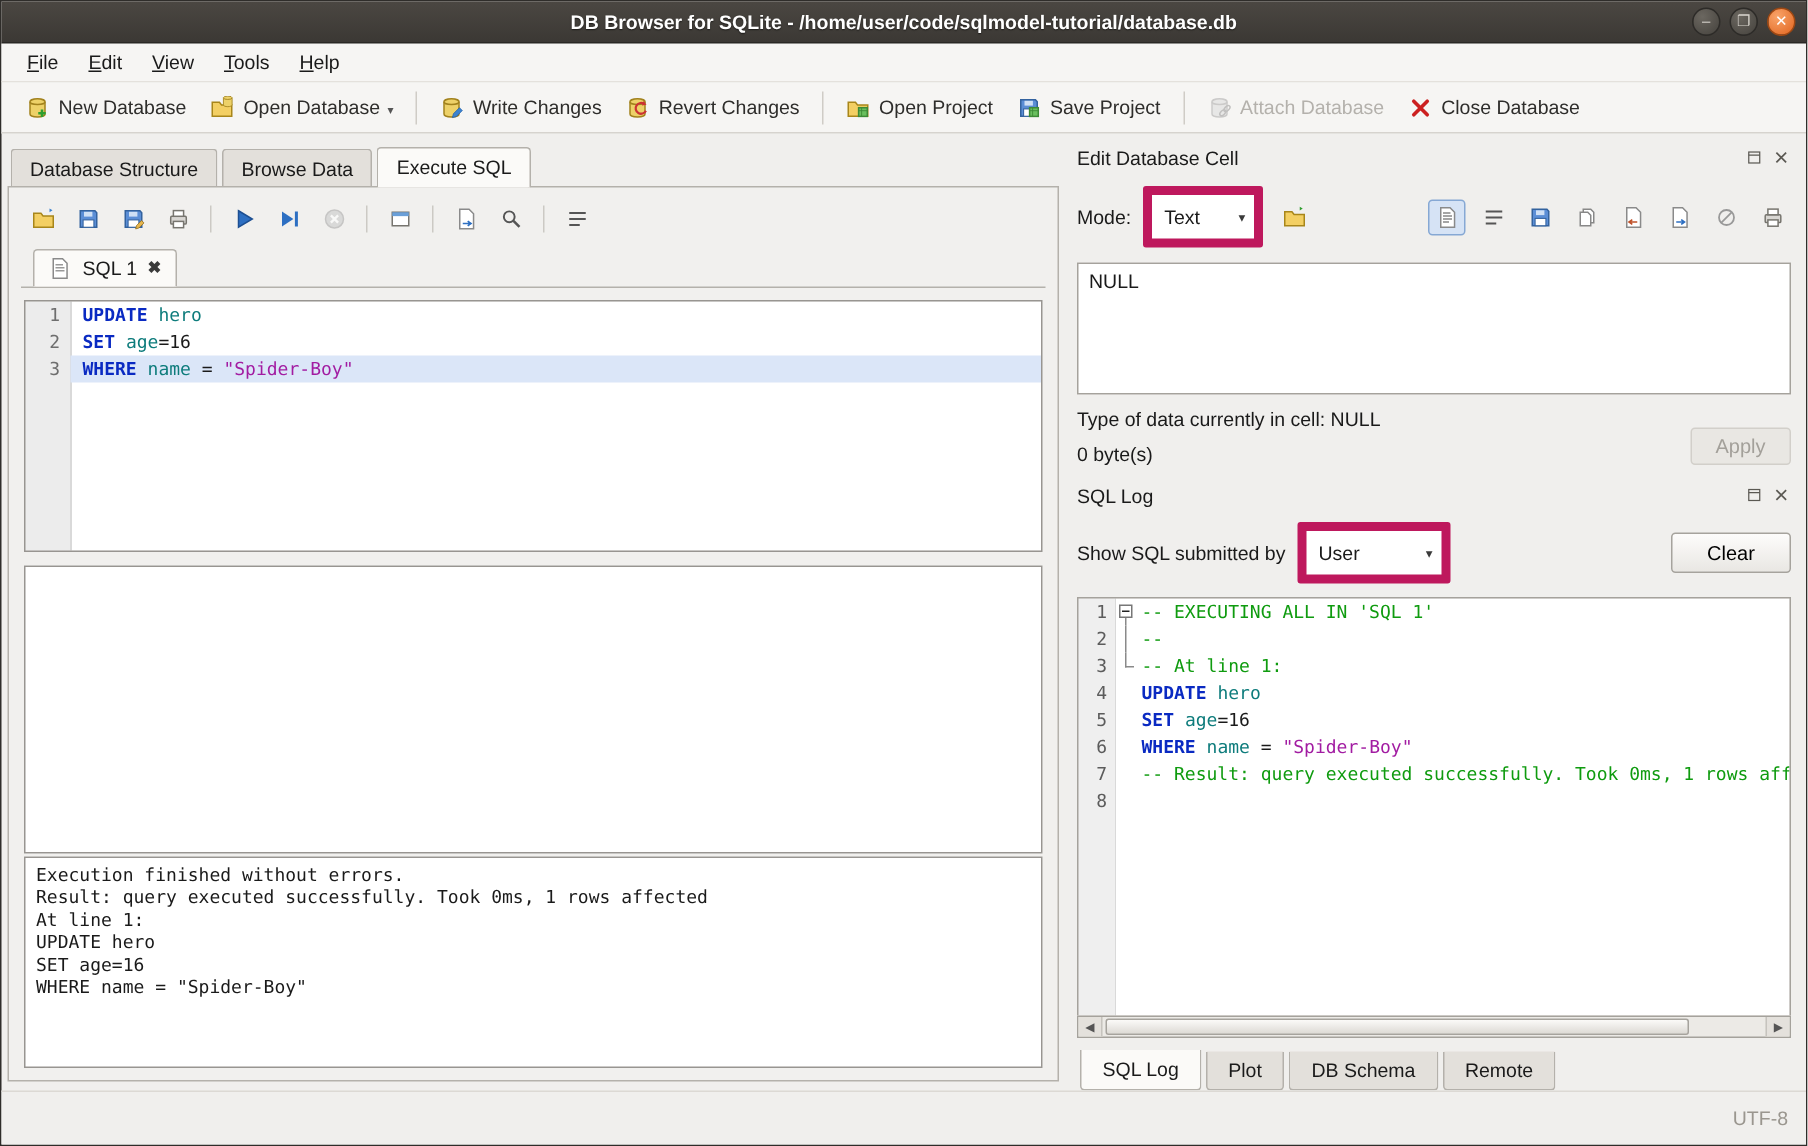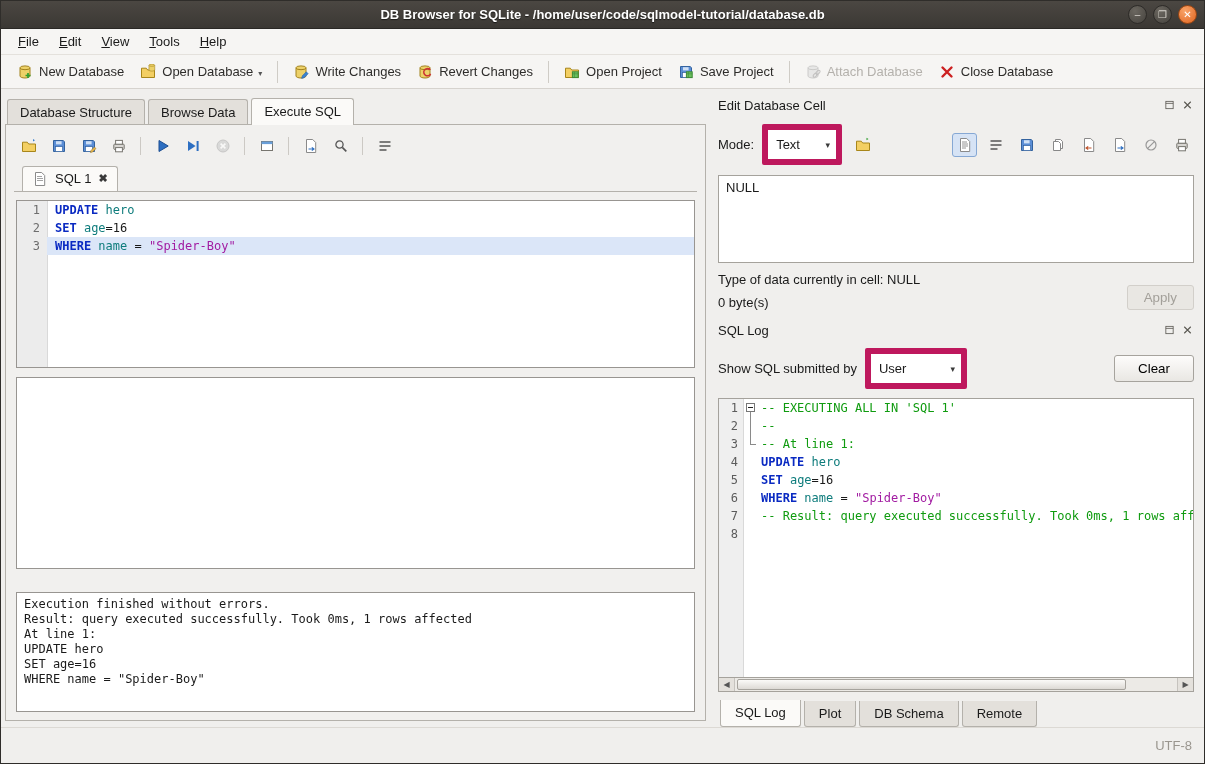--- a/index.html
+++ b/index.html
@@ -46,21 +46,21 @@
 .sqltab{display:flex;align-items:center;gap:7px;background:#fbfaf8;border:1px solid #b4b1ab;border-bottom:none;border-radius:3px 3px 0 0;padding:4px 9px;margin-left:8px;margin-bottom:-1px;position:relative;z-index:2}
 .sqltab .close-x{color:#3a3a3a;font-weight:bold;font-size:11px}
 
 .editor{flex:none;height:168px;border:1px solid #989591;margin:8px 2px 0;background:linear-gradient(90deg,#ececec 0 30px,#d9d9d9 30px 31px,#fff 31px);font-family:"DejaVu Sans Mono",monospace;font-size:12px;overflow:hidden}
 .ed-line{display:flex;height:18px;line-height:18px}
 .ed-ln{width:30px;flex:none;color:#6e6e6e;text-align:right;padding-right:7px}
 .ed-code{flex:1;padding-left:8px;white-space:pre;overflow:hidden}
 .ed-line.hl .ed-code{background:#dbe6f8}
 
 .results{flex:none;height:192px;border:1px solid #989591;background:#fff;margin:9px 2px 0}
-.messages{flex:1;border:1px solid #989591;background:#fff;margin:23px 2px 0;font-family:"DejaVu Sans Mono",monospace;font-size:12px;line-height:15px;padding:4px 7px;white-space:pre;overflow:hidden}
+.messages{flex:1;border:1px solid #989591;background:#fff;margin:2px 2px 0;font-family:"DejaVu Sans Mono",monospace;font-size:12px;line-height:15px;padding:4px 7px;white-space:pre;overflow:hidden}
 
 
 .right-pane{flex:1;display:flex;flex-direction:column;min-width:0;min-height:0;padding:6px 10px 0 12px}
 .dock-header{display:flex;align-items:center;height:20px;flex:none}
 .dock-title{flex:1}
 .dock-btns{display:flex;gap:5px}
 .dock-btn{width:13px;height:13px;display:flex;align-items:center;justify-content:center}
 .mode-row{display:flex;align-items:center;gap:8px;margin:9px 0 10px;flex:none}
 .combo{display:flex;align-items:center;background:#fff;border:6px solid #be185d;height:41px;padding:0 6px 0 8px;border-radius:2px}
 .combo::after{content:"▾";font-size:9px;color:#3a3a3a;margin-left:auto;padding-left:12px}

